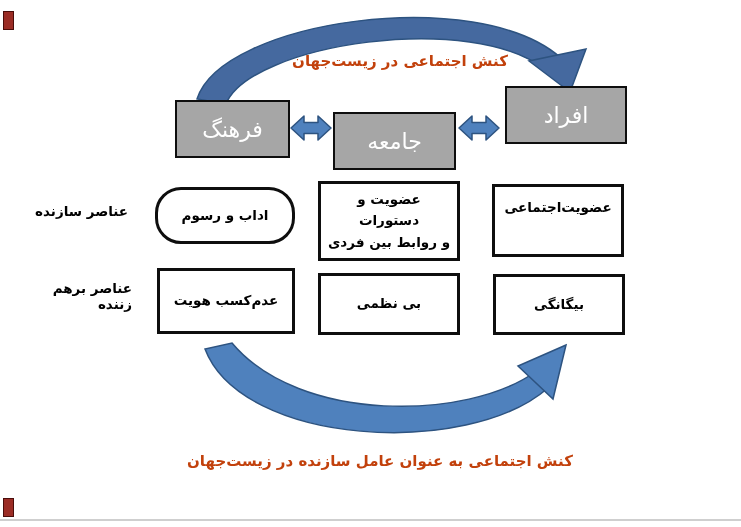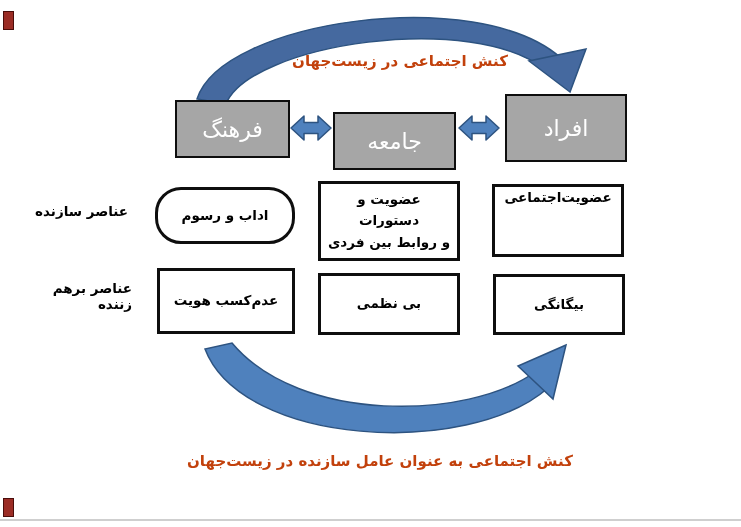--- a/index.html
+++ b/index.html
@@ -16,21 +16,21 @@
     position:absolute; background:var(--box-gray); border:2px solid #0e0e0e;
     color:#ffffff; display:flex; align-items:center; justify-content:center;
     font-size:22px; direction:rtl; box-sizing:border-box;
   }
   .white-box {
     position:absolute; background:#ffffff; border:3px solid #0e0e0e; color:#000000;
     display:flex; align-items:center; justify-content:center; flex-direction:column;
     font-weight:bold; font-size:13.5px; direction:rtl; text-align:center;
     line-height:1.6; box-sizing:border-box; padding:2px 4px;
   }
-  .white-box.top-align { justify-content:flex-start; padding-top:0; }
+  .white-box.top-align { justify-content:flex-start; padding-top:10px; }
   .row-label {
     position:absolute; font-weight:bold; font-size:13.5px; color:#000000;
     direction:rtl; text-align:right;
   }
   .free-label {
     position:absolute; font-weight:bold; font-size:15px; color:#c2410c;
     direction:rtl; text-align:center;
   }
   .red-mark { position:absolute; width:11px; height:19px; background:var(--red-mark); border:1px solid #4a0d0a; box-sizing:border-box; }
   .bottom-rule { position:absolute; left:0; top:519px; width:741px; height:2px; background:#cfcfcf; }
@@ -62,21 +62,21 @@
   </svg>
 
   <div class="free-label" style="left:150px; top:52px; width:500px;">کنش اجتماعی در زیست‌جهان</div>
 
   <div class="gray-box" style="left:175px; top:100px; width:115px; height:58px;">
     <span>فرهنگ</span>
   </div>
   <div class="gray-box" style="left:333px; top:100px; width:123px; height:58px;margin-top:12px;">
     <span>جامعه</span>
   </div>
-  <div class="gray-box" style="left:505px; top:94px; width:122px; height:68px;">
+  <div class="gray-box" style="left:505px; top:86px; width:122px; height:58px;">
     <span>افراد</span>
   </div>
 
   <div class="row-label" style="left:20px; top:203px; width:108px;">عناصر سازنده</div>
 
   <div class="white-box" style="left:155px; top:187px; width:140px; height:57px;border-radius:26px;">
     <span>اداب و رسوم</span>
   </div>
   <div class="white-box" style="left:318px; top:181px; width:142px; height:80px;">
     <span>عضویت و دستورات</span>

